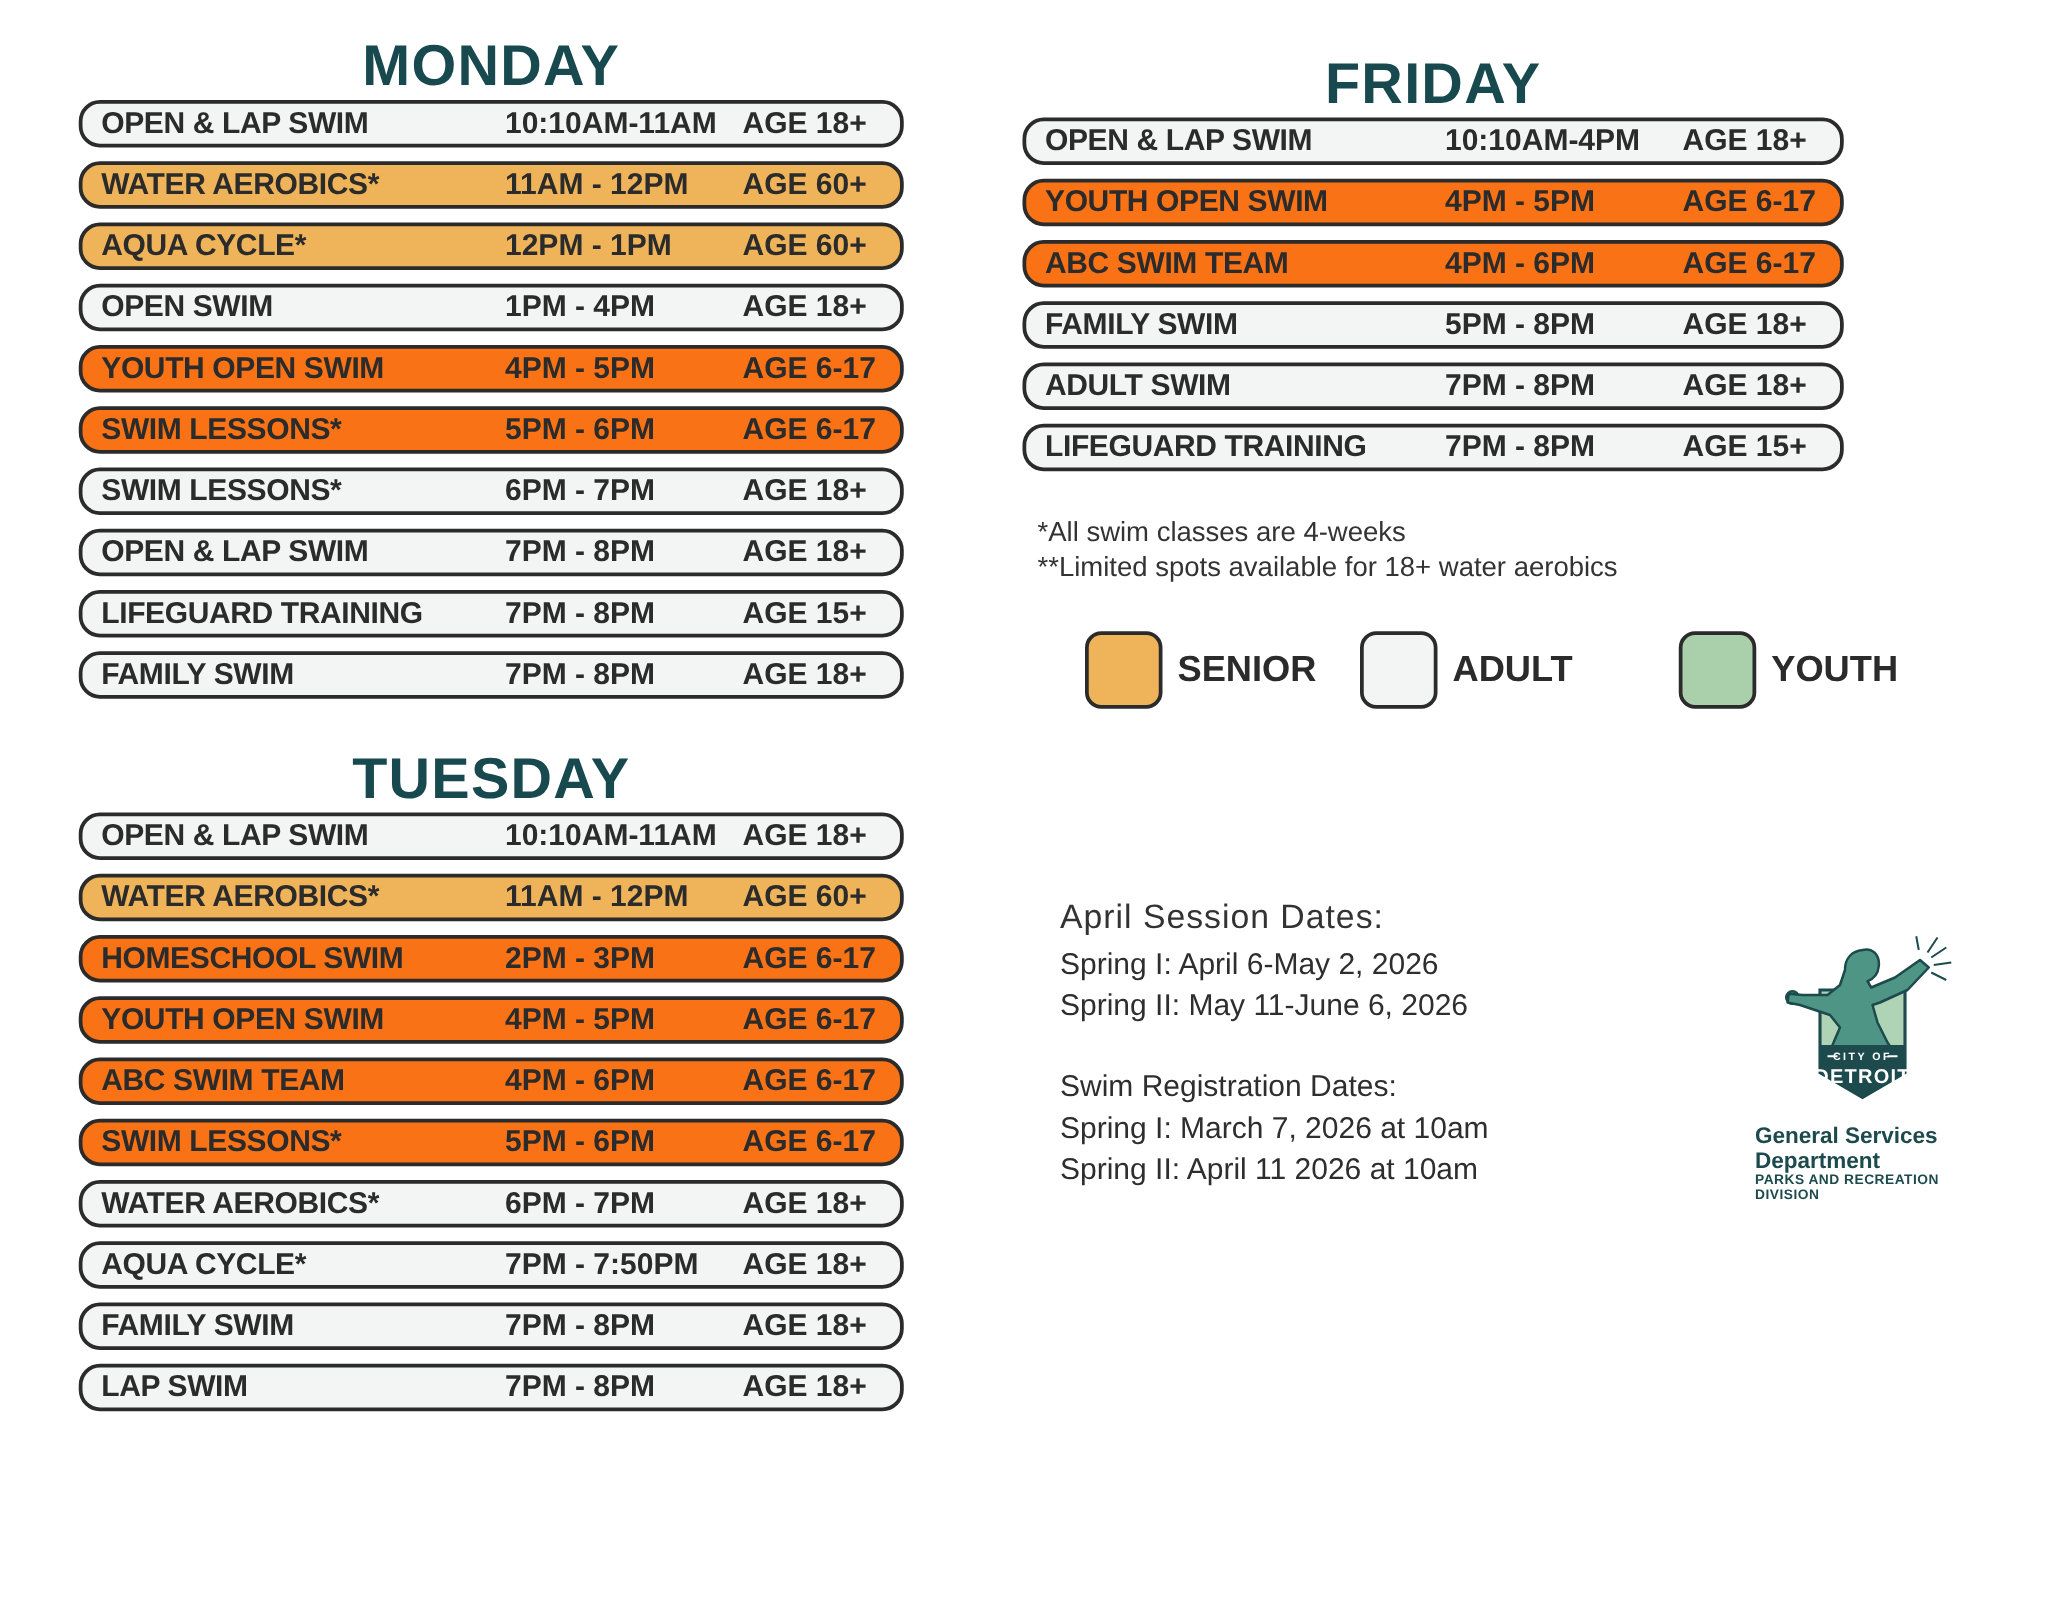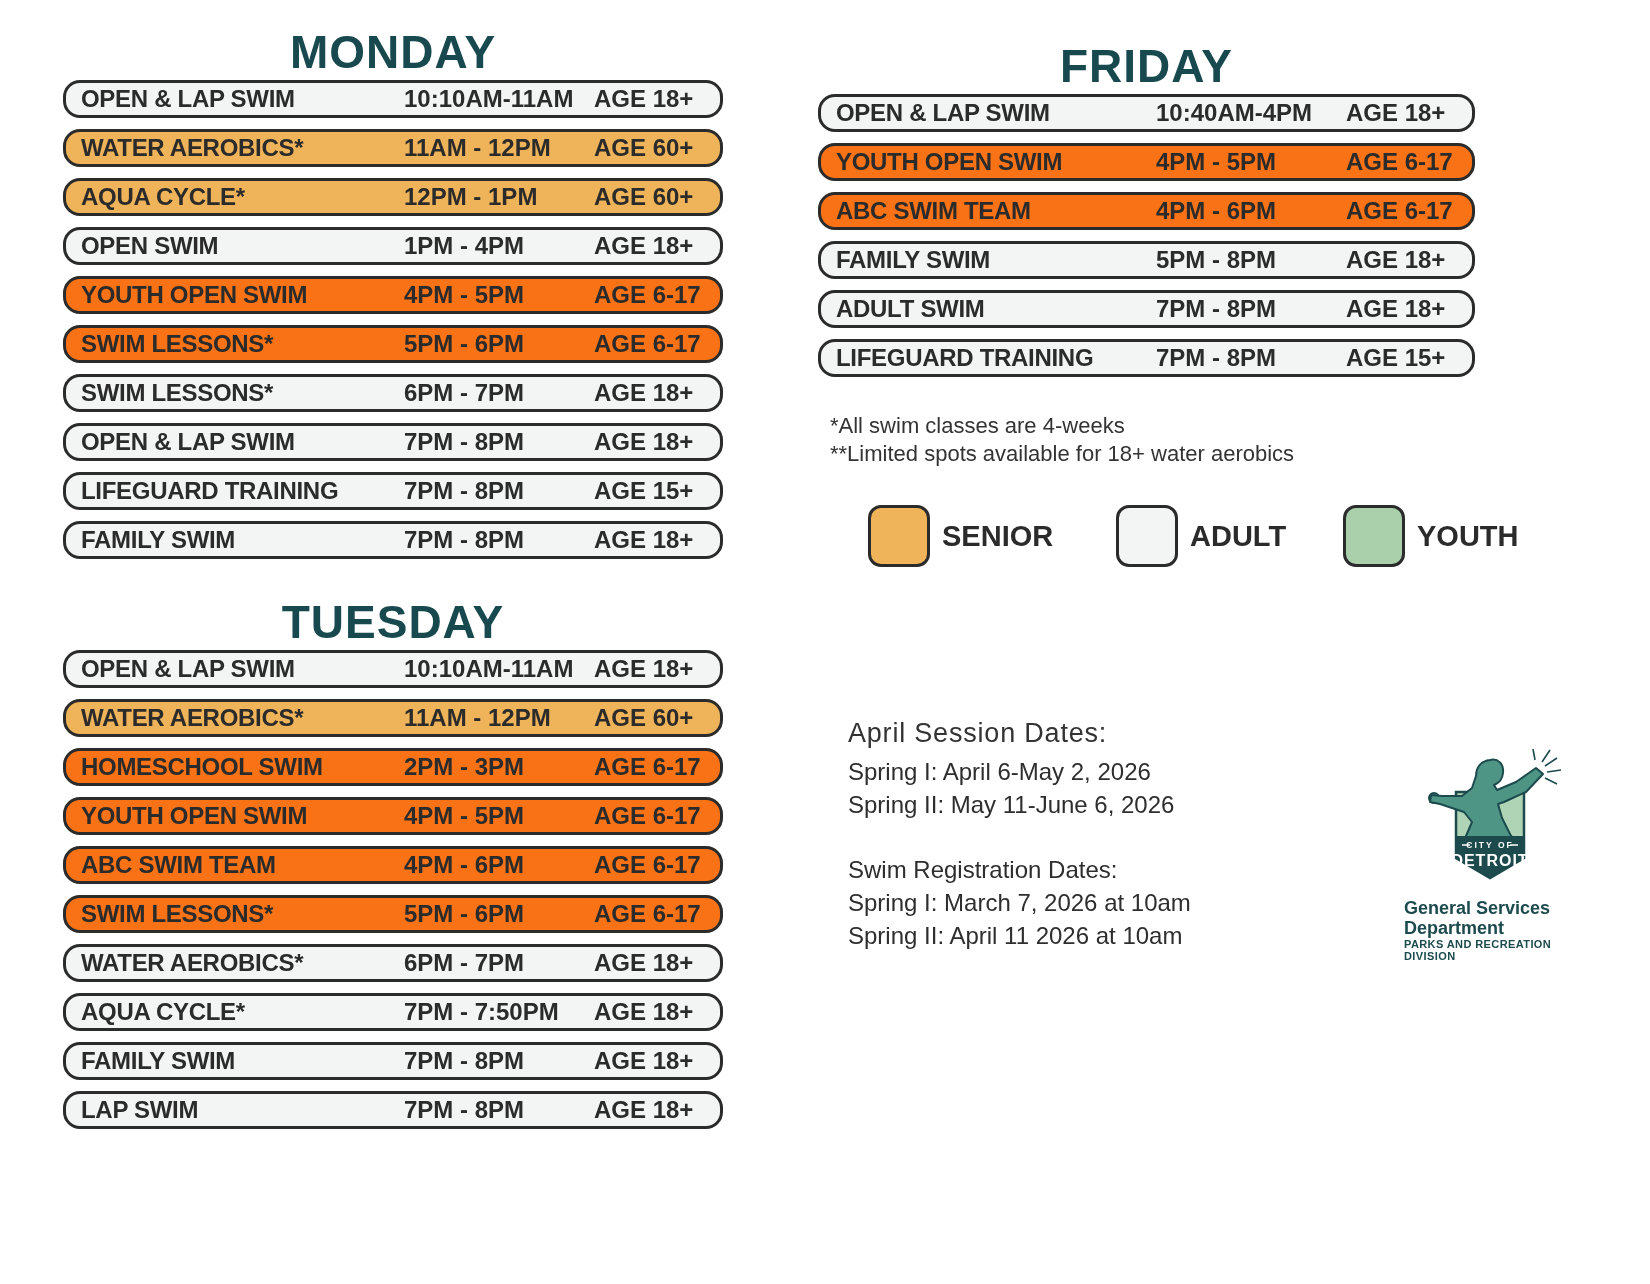--- a/index.html
+++ b/index.html
@@ -60,21 +60,21 @@
   .notes { position: absolute; left: 830px; top: 412px; }
   .note-line {
     font-size: 22px;
     line-height: 28px;
     color: #333333;
   }
 
   
   .legend-item { position: absolute; top: 505px; display: flex; align-items: center; margin-left: 16px; }
   .legend-item.l-senior { left: 852px; }
-  .legend-item.l-adult  { left: 1100px; }
+  .legend-item.l-adult  { left: 1072px; }
   .legend-item.l-youth  { left: 1327px; }
   .swatch {
     width: 62px; height: 62px;
     border: 3px solid #2b2b2b;
     border-radius: 13px;
     display: inline-block;
   }
   .swatch.senior { background: #efb459; }
   .swatch.adult  { background: #f3f5f4; }
   .swatch.youth  { background: #a9cfab; }
@@ -245,21 +245,21 @@
           <span class="row-age">AGE 18+</span>
         </div>
       </div>
   </section>
 
   <section class="day day-friday">
     <h2 class="day-title">FRIDAY</h2>
     <div class="rows">
         <div class="row adult">
           <span class="row-name">OPEN &amp; LAP SWIM</span>
-          <span class="row-time">10:40AM-4PM</span>
+          <span class="row-time">10:10AM-4PM</span>
           <span class="row-age">AGE 18+</span>
         </div>
         <div class="row youth">
           <span class="row-name">YOUTH OPEN SWIM</span>
           <span class="row-time">4PM - 5PM</span>
           <span class="row-age">AGE 6-17</span>
         </div>
         <div class="row youth">
           <span class="row-name">ABC SWIM TEAM</span>
           <span class="row-time">4PM - 6PM</span>

